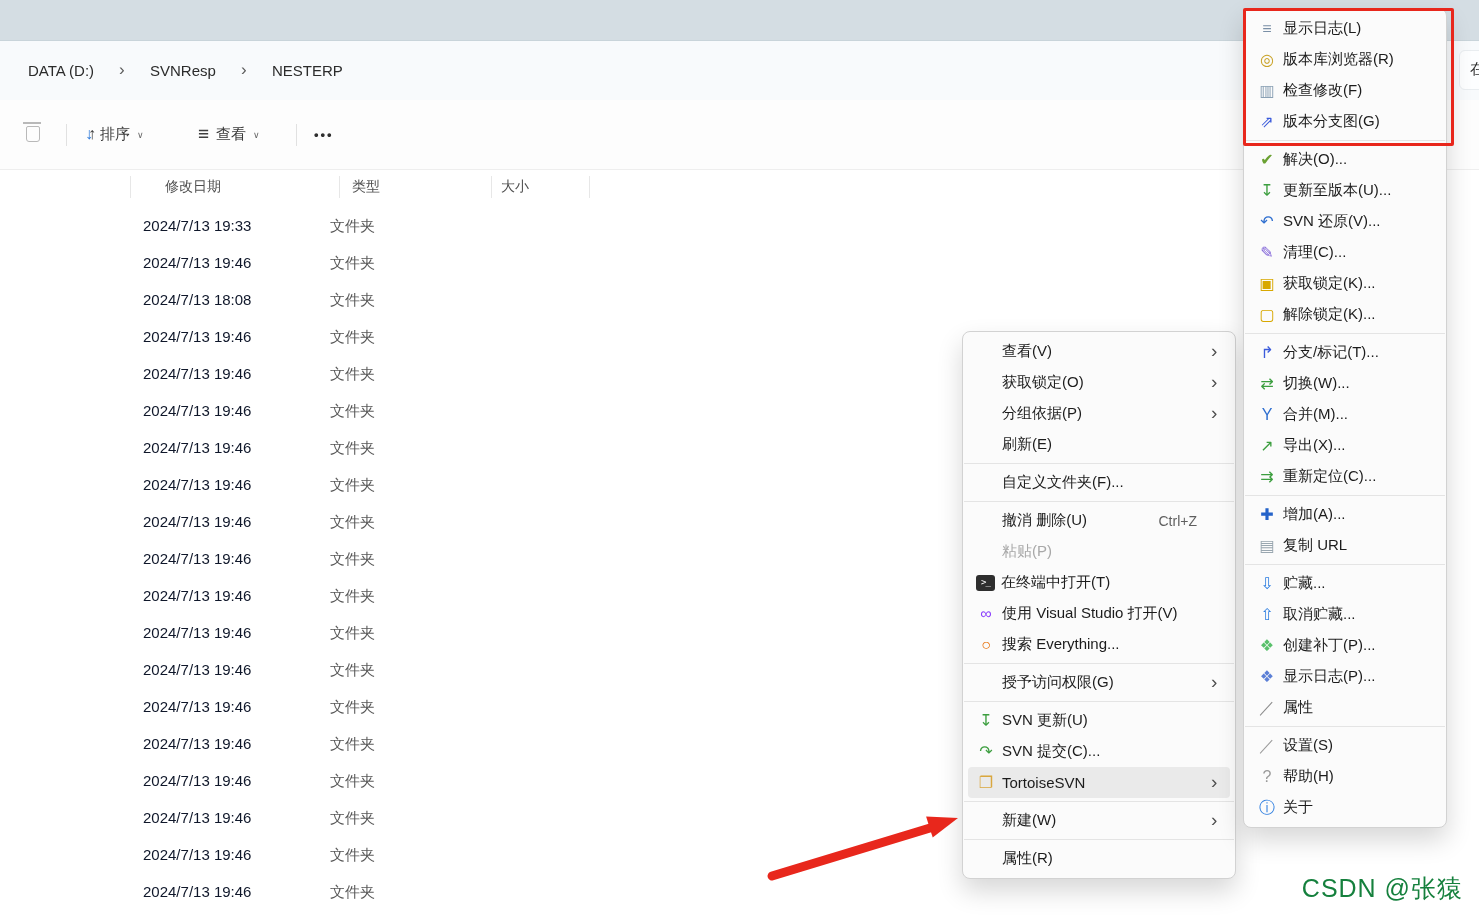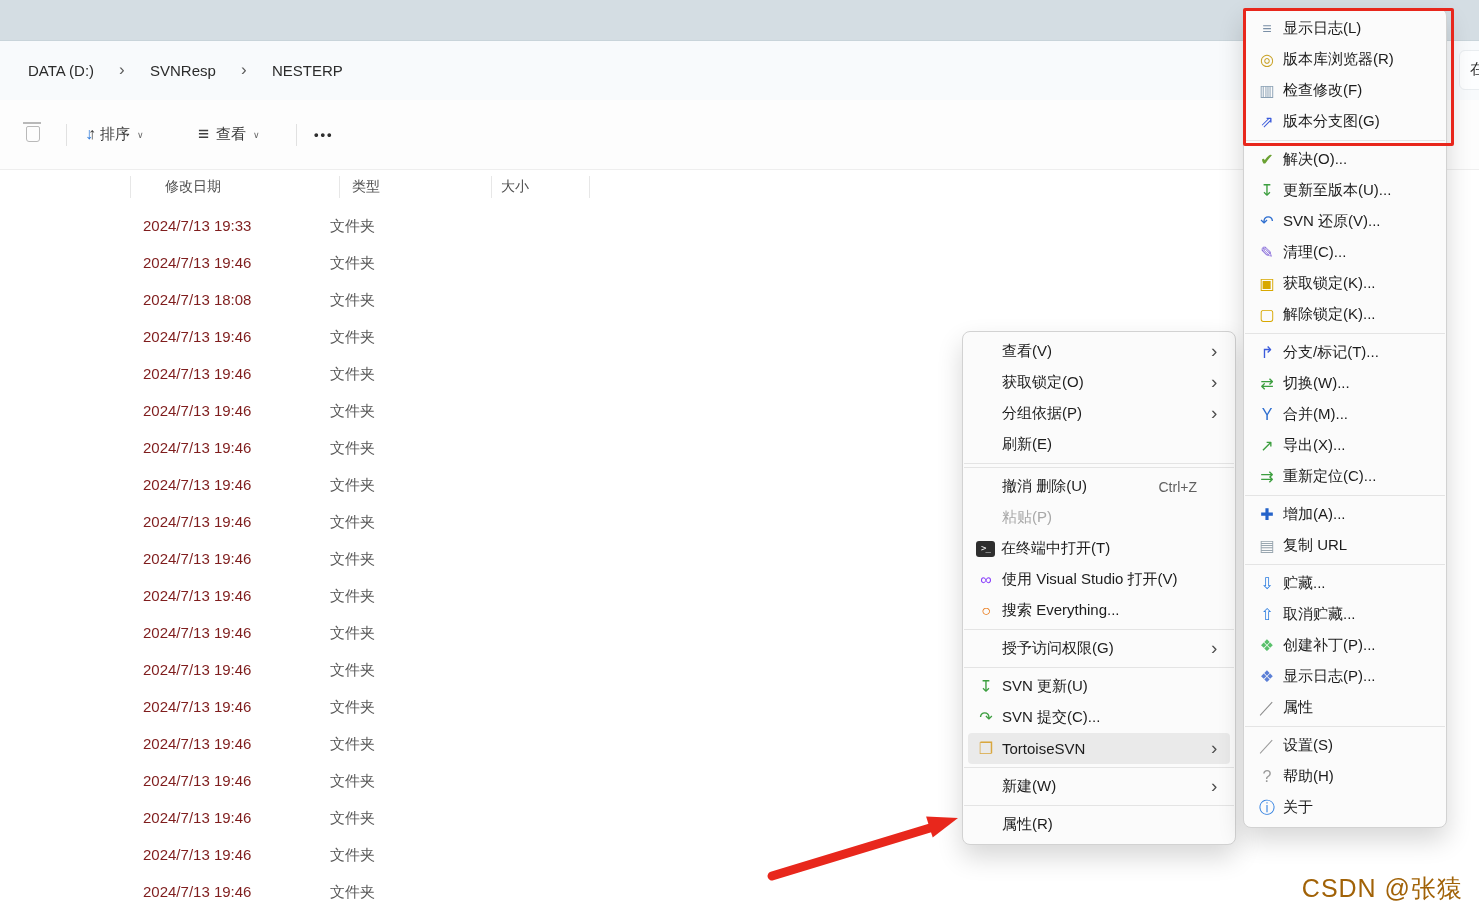--- a/index.html
+++ b/index.html
@@ -23,41 +23,41 @@
   .sort-down{color:#2f7ad9;font-size:16px;margin-left:-9px;}
   .view-lines{color:#3f3f3f;font-size:19px;font-weight:bold;}
   .chev-down{color:#666;font-size:9px;transform:translateY(1px);}
   .more-dots{color:#2f2f2f;font-size:13px;letter-spacing:2px;font-weight:bold;}
   
   .colheaders{position:absolute;left:0;top:170px;width:1479px;height:33px;margin-left:24px;}
   .colh{position:absolute;top:0;height:33px;line-height:33px;font-size:14px;color:#4f4f4f;}
   .colh-div{position:absolute;top:6px;width:1px;height:22px;background:#e7e7e7;}
   .filelist{position:absolute;left:0;top:207px;width:960px;}
   .frow{position:relative;height:37px;}
-  .frow .cell-date{position:absolute;left:143px;top:0;height:37px;line-height:37px;font-size:15px;color:#7f1d1d;}
+  .frow .cell-date{position:absolute;left:143px;top:0;height:37px;line-height:37px;font-size:15px;color:#0f172a;}
   .frow .cell-type{position:absolute;left:330px;top:0;height:37px;line-height:37px;font-size:15px;color:#585858;}
   
   .menu{position:absolute;background:#fbfbfb;border:1px solid #d2d2d2;border-radius:8px;box-shadow:0 12px 26px rgba(0,0,0,.16);padding:4px 0;box-sizing:border-box;z-index:10;}
   .ctx-menu{left:962px;top:331px;width:274px;}
   .svn-menu{left:1243px;top:8px;width:204px;}
   .mi{display:flex;align-items:center;height:31px;margin:0 5px;padding:0 8px;border-radius:4px;font-size:15px;color:#1c1c1c;white-space:nowrap;cursor:default;}
   .mi-icon{width:20px;min-width:20px;height:20px;margin-right:6px;display:flex;align-items:center;justify-content:center;font-size:16px;line-height:1;}
   .mi-icon.boxed-glyph{width:19px;min-width:19px;height:16px;border-radius:3px;font-size:9px;font-family:"DejaVu Sans Mono",monospace;letter-spacing:-1px;}
   .mi-label{flex:1;}
   .mi-shortcut{color:#5f5f5f;font-size:14px;margin-right:12px;}
   .mi-chevron{width:11px;color:#4f4f4f;font-size:19px;line-height:1;visibility:hidden;margin-left:2px;transform:translateY(-1px);}
   .msep{height:1px;background:#e4e4e4;margin:3px 1px;}
   .mi.highlighted{background:var(--menu_highlight,#eaeaea);}
   .mi.disabled{color:#a8a8a8;}
   
   .red-box{position:absolute;left:1243px;top:8px;width:211px;height:138px;border:3px solid var(--annotation_red,#e8271c);border-radius:2px;box-sizing:border-box;z-index:40;pointer-events:none;}
   .arrow-svg{position:absolute;left:0;top:0;width:1479px;height:916px;z-index:45;pointer-events:none;}
   .arrow-svg line{stroke:var(--annotation_red,#e8271c);}
   .arrow-svg polygon{fill:var(--annotation_red,#e8271c);}
-  .watermark{position:absolute;right:16px;top:872px;font-size:25px;color:#a16207;letter-spacing:1px;z-index:50;pointer-events:none;}
+  .watermark{position:absolute;right:16px;top:872px;font-size:25px;color:#15803d;letter-spacing:1px;z-index:50;pointer-events:none;}
 </style>
 </head>
 <body>
 
 <div class="titlebar"></div>
 
 <div class="addressbar">
   <span class="bc-chev" style="left:-5px">›</span>
   <span class="bc-item" style="left:28px">DATA (D:)</span>
   <span class="bc-chev" style="left:119px">›</span>
@@ -200,20 +200,26 @@
       <span class="mi-shortcut"></span>
       <span class="mi-chevron" style="visibility: visible;">›</span>
     </div>
     <div class="mi">
       <span class="mi-icon"></span>
       <span class="mi-label">刷新(E)</span>
       <span class="mi-shortcut"></span>
       <span class="mi-chevron">›</span>
     </div>
     <div class="msep"></div>
+    <div class="mi">
+      <span class="mi-icon"></span>
+      <span class="mi-label">自定义文件夹(F)...</span>
+      <span class="mi-shortcut"></span>
+      <span class="mi-chevron">›</span>
+    </div>
     <div class="msep"></div>
     <div class="mi">
       <span class="mi-icon"></span>
       <span class="mi-label">撤消 删除(U)</span>
       <span class="mi-shortcut">Ctrl+Z</span>
       <span class="mi-chevron">›</span>
     </div>
     <div class="mi disabled">
       <span class="mi-icon"></span>
       <span class="mi-label">粘贴(P)</span>

